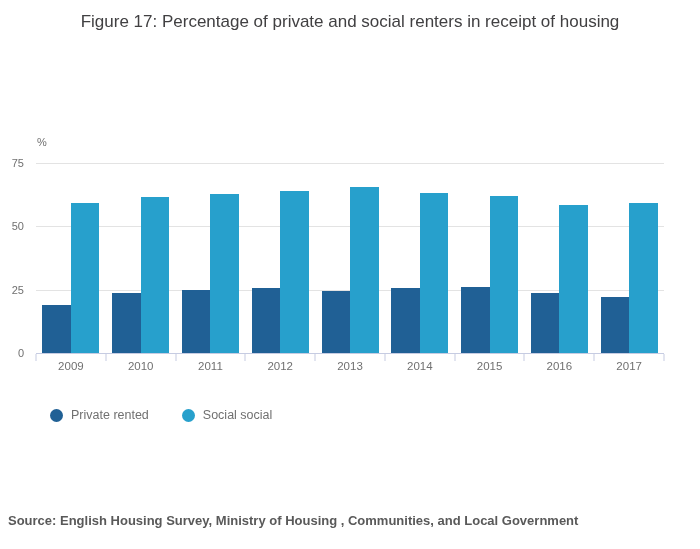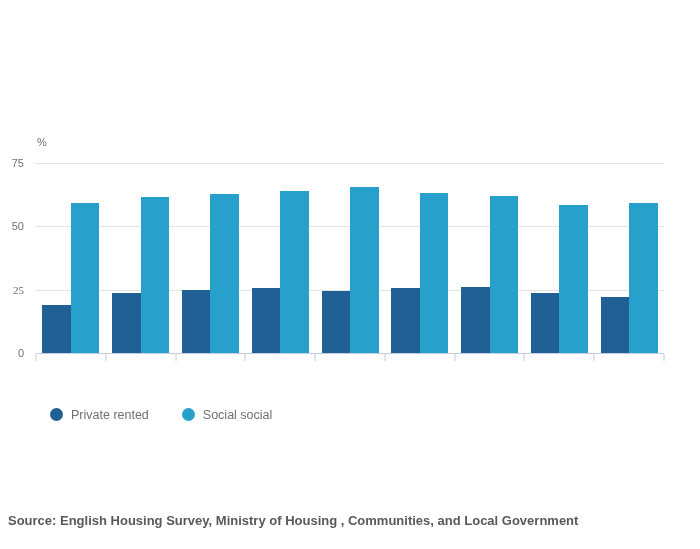--- a/index.html
+++ b/index.html
@@ -100,20 +100,21 @@
   
   .legend{
     position:absolute;
     left:50px; top:408px;
     display:flex;
     align-items:center;
     gap:33px;
   }
   .legend-item{
     display:flex;
+    align-items:center;
     gap:8px;
     cursor:pointer;
   }
   .legend-dot{
     width:13px; height:13px;
     border-radius:50%;
     display:inline-block;
   }
   .legend-label{
     font-size:12.5px;
@@ -129,27 +130,28 @@
     color:#595959;
     text-align:right;
   }
 </style>
 </head>
 <body>
 
 <div class="page">
 
   <h1 class="chart-title">
+    <div>Figure 17: Percentage of private and social renters in receipt of housing</div>
   </h1>
 
   <span class="unit-label">%</span>
 
   <div class="y-axis">
       <div class="ylabel" style="top: 100%;">0</div>
-      <div class="ylabel" style="top: 68.75%; font-family: Liberation Serif, serif;">25</div>
+      <div class="ylabel" style="top: 68.75%;">25</div>
       <div class="ylabel" style="top: 37.5%; padding-left: 12px;">50</div>
       <div class="ylabel" style="top: 6.25%; margin-left: 29px;">75</div>
     </div>
 
   <div class="plot">
       <div class="gridline" style="top: 6.25%;"></div>
       <div class="gridline" style="top: 37.5%;"></div>
       <div class="gridline" style="top: 68.75%;"></div>
     <div class="groups">
         <div class="group">
@@ -196,20 +198,31 @@
       <div class="tick" style="left: 11.1111%;"></div>
       <div class="tick" style="left: 22.2222%;"></div>
       <div class="tick" style="left: 33.3333%;"></div>
       <div class="tick" style="left: 44.4444%;"></div>
       <div class="tick" style="left: 55.5556%;"></div>
       <div class="tick" style="left: 66.6667%;"></div>
       <div class="tick" style="left: 77.7778%;"></div>
       <div class="tick" style="left: 88.8889%;"></div>
       <div class="tick" style="left: 100%;"></div>
     </div>
+  <div class="x-labels">
+      <div class="xlabel">2009</div>
+      <div class="xlabel">2010</div>
+      <div class="xlabel">2011</div>
+      <div class="xlabel">2012</div>
+      <div class="xlabel">2013</div>
+      <div class="xlabel">2014</div>
+      <div class="xlabel">2015</div>
+      <div class="xlabel">2016</div>
+      <div class="xlabel">2017</div>
+    </div>
 
   <div class="legend">
       <div class="legend-item">
         <span class="legend-dot" style="background: rgb(32, 96, 149);"></span>
         <span class="legend-label">Private rented</span>
       </div>
       <div class="legend-item">
         <span class="legend-dot" style="background: rgb(39, 160, 204);"></span>
         <span class="legend-label">Social social</span>
       </div>

